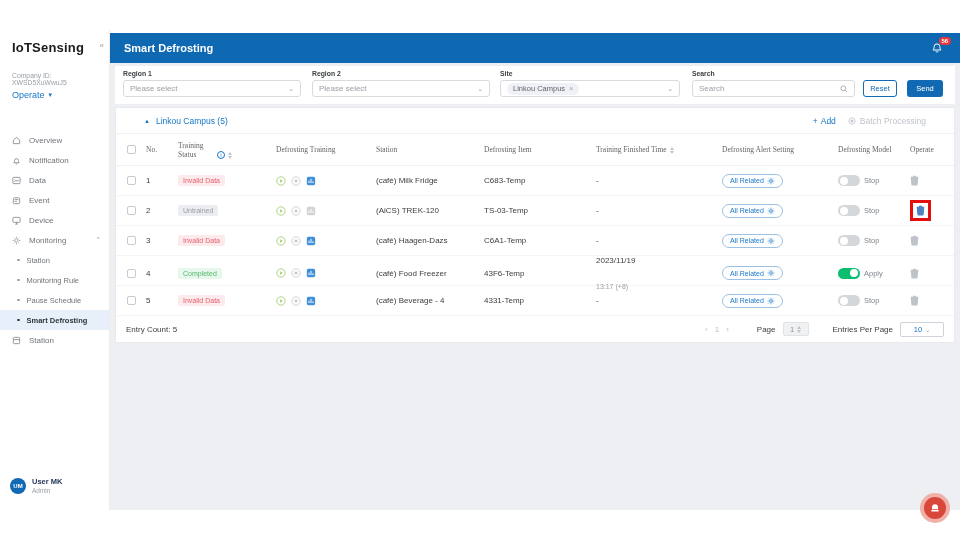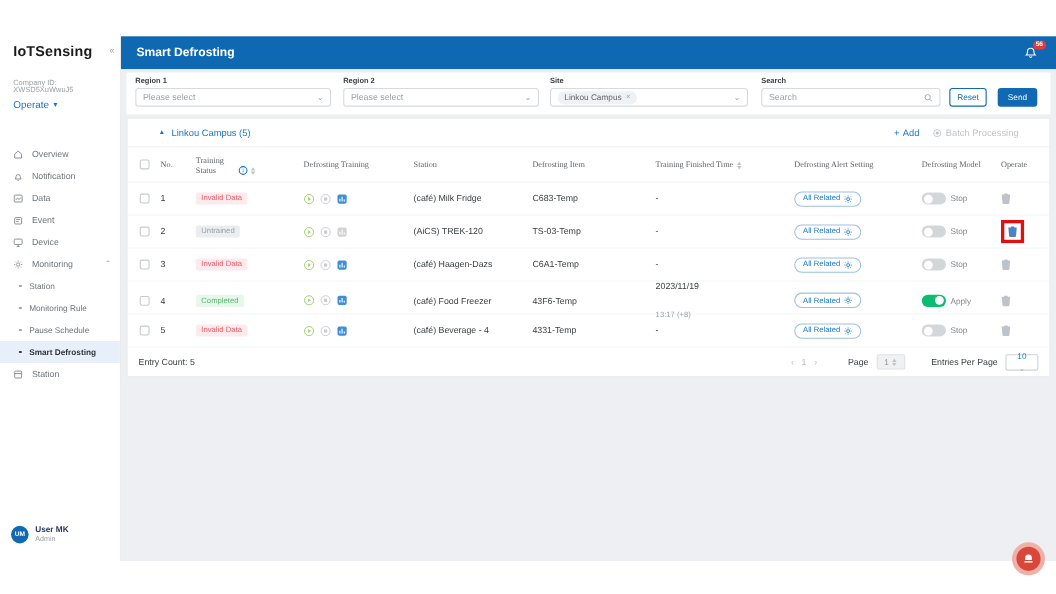--- a/index.html
+++ b/index.html
@@ -90,21 +90,21 @@
   .mlabel { font-size:7.5px; color:#80868b; }
 
   .delbtn { color:#bdc3c9; display:inline-flex; cursor:pointer; }
   .delbtn.highlight { color:#4d82c4; border:3px solid #e30e0e; padding:2px 3px; }
 
   .tfoot { height:26px; display:flex; align-items:center; padding:0 10px; font-size:8px; color:#3c4043; }
   .pager { margin-left:auto; display:flex; align-items:center; gap:7px; color:#b9bdc2; font-size:8px; }
   .pnum { color:#b9bdc2; }
   .plabel, .pplabel { color:#3c4043; font-size:8px; }
   .pinput { width:26px; height:14px; background:#f0f1f3; border:1px solid #e0e2e5; border-radius:2px; color:#8a9097; font-size:7.5px; display:flex; align-items:center; justify-content:center; gap:3px; }
-  .ppselect { width:30px; height:15px; border:1px solid #cdd3d9; border-radius:2px; color:#1677c8; font-size:7.5px; display:flex; align-items:center; justify-content:center; gap:3px;flex-direction:column; }
+  .ppselect { width:44px; height:15px; border:1px solid #cdd3d9; border-radius:2px; color:#1677c8; font-size:7.5px; display:flex; align-items:center; justify-content:center; gap:3px; }
   .ppselect .chev { color:#9aa0a6; font-size:6px; }
 
   
   .fab { position:absolute; left:810px; top:430px; width:30px; height:30px; border-radius:50%; background:#efb0a7; display:flex; align-items:center; justify-content:center; cursor:pointer; }
   .fab .inner { width:22px; height:22px; border-radius:50%; background:#d9463a; display:flex; align-items:center; justify-content:center; }
 </style>
 </head>
 <body>
 
 <div class="app">

